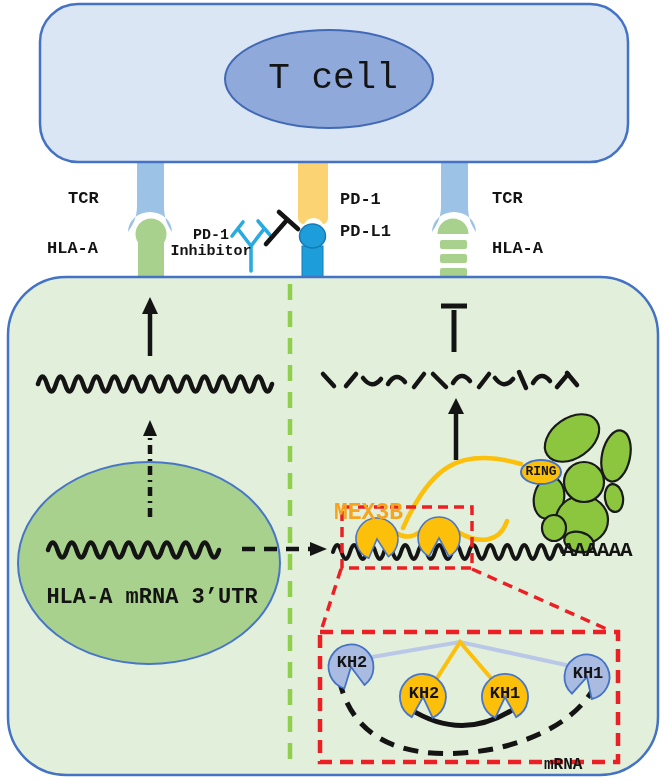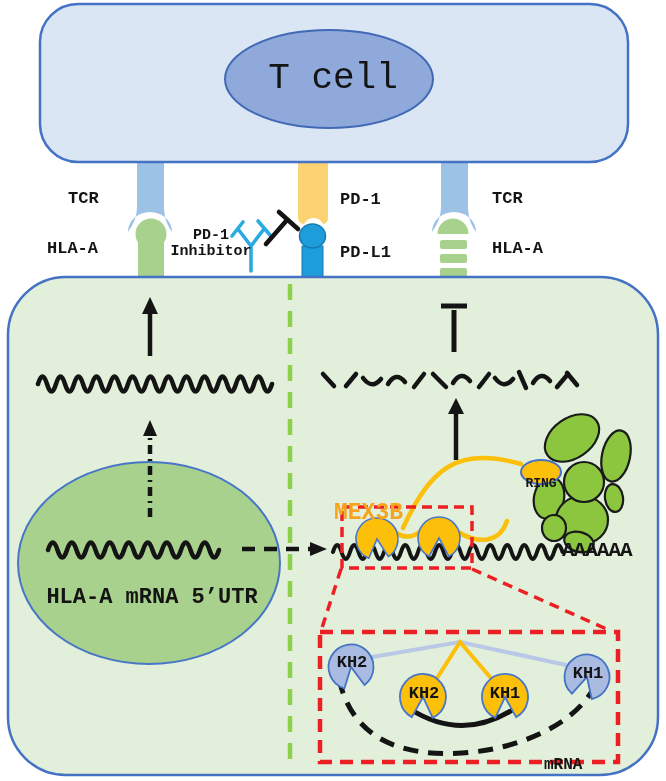--- a/index.html
+++ b/index.html
@@ -190,29 +190,29 @@
 
 <div class="lbl receptor-label" style="left:68px;top:190px;">TCR</div>
 <div class="lbl receptor-label" style="left:47px;top:240px;">HLA-A</div>
 
 <div class="lbl inhibitor-label" style="left:211px;top:228px;transform:translateX(-50%);">
   <div>PD-1</div>
   <div>Inhibitor</div>
 </div>
 
 <div class="lbl receptor-label" style="left:340px;top:191px;">PD-1</div>
-<div class="lbl receptor-label" style="left:340px;top:244px;">PD-L1</div>
+<div class="lbl receptor-label" style="left:340px;top:223px;">PD-L1</div>
 
 <div class="lbl receptor-label" style="left:492px;top:190px;">TCR</div>
 <div class="lbl receptor-label" style="left:492px;top:240px;">HLA-A</div>
 
 <div class="lbl mex3b-label" style="left:334px;top:470px;margin-top:31px;">MEX3B</div>
-<div class="lbl ring-label center" style="left:541px;top:484px;">RING</div>
+<div class="lbl ring-label center" style="left:541px;top:472px;">RING</div>
 <div class="lbl polya-label" style="left:562px;top:540px;">AAAAAA</div>
 
-<div class="lbl nucleus-label center" style="left:152px;top:598px;">HLA-A mRNA 5’UTR</div>
+<div class="lbl nucleus-label center" style="left:152px;top:598px;">HLA-A mRNA 3’UTR</div>
 
 <div class="lbl kh-label center" style="left:352px;top:663px;">KH2</div>
 <div class="lbl kh-label center" style="left:588px;top:674px;">KH1</div>
 <div class="lbl kh-label center" style="left:424px;top:694px;">KH2</div>
 <div class="lbl kh-label center" style="left:505px;top:694px;">KH1</div>
 <div class="lbl mrna-label" style="left:544px;top:729px;">mRNA</div>
 </div>
 
 </body></html>

